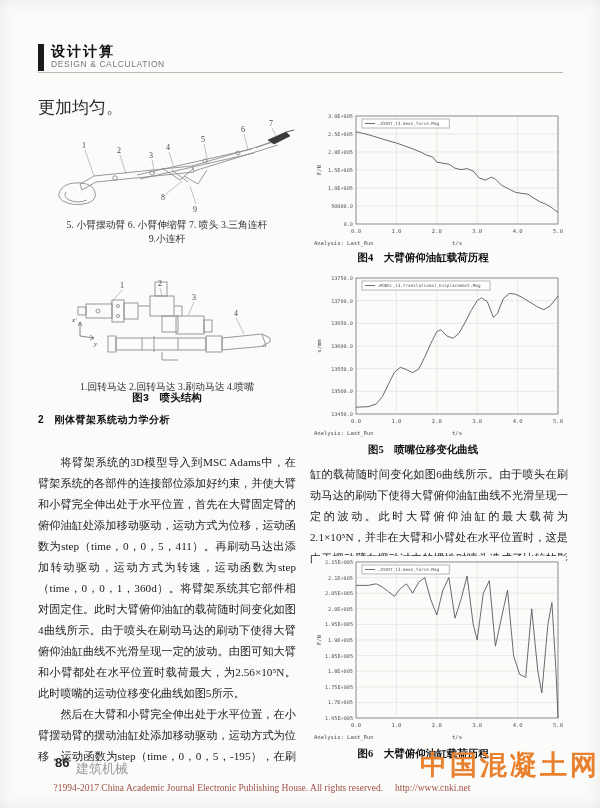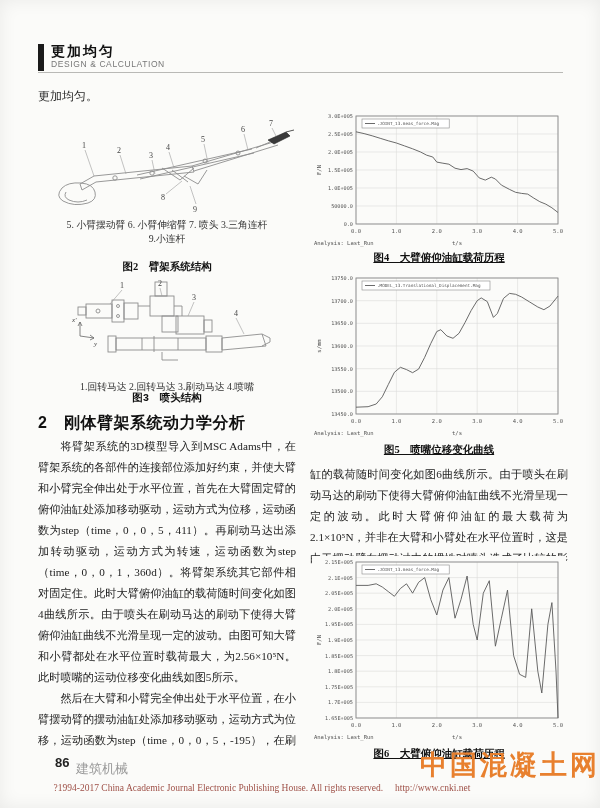--- a/index.html
+++ b/index.html
@@ -6,56 +6,56 @@
   .page{position:relative;width:600px;height:808px;background:#fbfbf9;overflow:hidden;
         font-family:"Liberation Serif",serif;color:#2b2b2b;box-shadow:inset 0 0 18px rgba(0,0,0,.07);}
   
   .hdr-bar{position:absolute;left:38px;top:44px;width:6px;height:27px;background:#1a1a1a;}
   .hdr-zh{position:absolute;left:51px;top:43px;font-size:14px;font-weight:bold;letter-spacing:2px;color:#111;
           font-family:"Liberation Sans",sans-serif;}
   .hdr-en{position:absolute;left:51px;top:59px;font-size:8.5px;color:#777;letter-spacing:.6px;
           font-family:"Liberation Sans",sans-serif;}
   .hdr-rule{position:absolute;left:38px;top:72px;width:525px;height:1px;background:#b9b9b6;}
   
-  .intro{position:absolute;left:38px;top:88px;font-size:12px;}
+  .intro{position:absolute;left:38px;top:96px;font-size:17px;}
   .fig-svg{position:absolute;}
   .fig-legend{position:absolute;left:38px;width:258px;text-align:center;font-size:9.8px;color:#333;line-height:14px;}
   .fig-caption{position:absolute;left:38px;width:258px;text-align:center;font-size:10.5px;font-weight:bold;color:#111;}
-  .sec-head{position:absolute;left:38px;top:413px;font-size:16px;font-weight:bold;color:#111;
+  .sec-head{position:absolute;left:38px;top:413px;font-size:10px;font-weight:bold;color:#111;
             font-family:"Liberation Sans",sans-serif;letter-spacing:.5px;}
   .body-text{position:absolute;font-size:11.2px;line-height:21px;text-align:justify;color:#222;}
   .body-text p{margin:0;text-indent:2em;}
   .body-text p.cont{text-indent:0;}
-  #left-text{left:38px;top:436px;width:258px;height:318px;overflow:hidden;}
+  #left-text{left:38px;top:452px;width:258px;height:318px;overflow:hidden;}
   #right-text{left:310px;top:464px;width:258px;height:108px;overflow:hidden;}
   
   .chart{position:absolute;background:#fbfbf9;}
   #chart-fig4{left:312px;top:110px;width:254px;height:140px;}
   #chart-fig5{left:312px;top:272px;width:254px;height:168px;}
   #chart-fig6{left:312px;top:556px;width:254px;height:188px;}
-  .chart-caption{position:absolute;left:312px;width:254px;text-align:center;font-size:10.5px;font-weight:bold;color:#111;text-decoration:underline;}
+  .chart-caption{position:absolute;left:296px;width:254px;text-align:center;font-size:10.5px;font-weight:bold;color:#111;}
   #cap-fig4{top:251px;} #cap-fig5{top:443px;} #cap-fig6{top:747px;}
   
   .pageno{position:absolute;left:55px;top:755px;font-size:13px;font-weight:bold;color:#222;
           font-family:"Liberation Sans",sans-serif;}
   .journal{position:absolute;left:76px;top:760px;font-size:13px;color:#999;}
   .watermark{position:absolute;left:0;top:747px;width:600px;text-align:right;font-size:27px;font-weight:bold;
              color:#e8802e;letter-spacing:3px;font-family:"Liberation Serif",serif;}
   .copyright{position:absolute;left:0;top:782px;width:524px;text-align:center;font-size:9.5px;color:#9e5047;}
   svg text{font-family:"DejaVu Sans Mono",monospace;fill:#555;}
   .callout{font-family:"Liberation Serif",serif;font-size:8px;fill:#444;}
   .axislab{font-family:"Liberation Serif",serif;font-size:7px;font-style:italic;fill:#444;}
 </style>
 </head>
 <body>
 
 <div class="page">
 
   <div class="hdr-bar"></div>
-  <div class="hdr-zh">更加均匀</div>
+  <div class="hdr-zh">设计计算</div>
   <div class="hdr-en">DESIGN &amp; CALCULATION</div>
   <div class="hdr-rule"></div>
 
   <div class="intro">更加均匀。</div>
 
   <svg class="fig-svg" style="left:42px;top:118px;" width="254" height="98" viewBox="0 0 254 98">
     <g stroke="#8d8d8d" stroke-width="0.9" fill="none">
       <path d="M20,70 q-7,8 1,13 q11,6 25,2 q9,-3 7,-11 q-2,-8 -14,-9 q-13,-1 -19,5 z"></path>
       <path d="M24,74 q-3,5 3,8 q9,4 18,0"></path>
       <path d="M38,66 L52,58 L150,48 L152,54 L54,64 L40,72 z"></path>
@@ -93,21 +93,20 @@
     <text class="callout" x="199" y="14">6</text>
     <text class="callout" x="227" y="8">7</text>
     <text class="callout" x="119" y="82">8</text>
     <text class="callout" x="151" y="94">9</text>
   </svg>
 
   <div class="fig-legend" style="top:218px;">
     <div>5. 小臂摆动臂   6. 小臂伸缩臂   7. 喷头   3.三角连杆</div>
     <div>9.小连杆</div>
   </div>
-  <div class="fig-caption" style="top:260px;">图2　臂架系统结构</div>
 
   <svg class="fig-svg" style="left:58px;top:276px;" width="222" height="98" viewBox="0 0 222 98">
     <g stroke="#8d8d8d" stroke-width="0.9" fill="none">
       <rect x="28" y="28" width="26" height="14"></rect>
       <rect x="20" y="31" width="8" height="8"></rect>
       <circle cx="40" cy="35" r="2"></circle>
       <rect x="54" y="24" width="12" height="22"></rect>
       <circle cx="60" cy="30" r="1.5"></circle>
         <circle cx="60" cy="40" r="1.5"></circle>
       <rect x="66" y="27" width="14" height="16"></rect>

